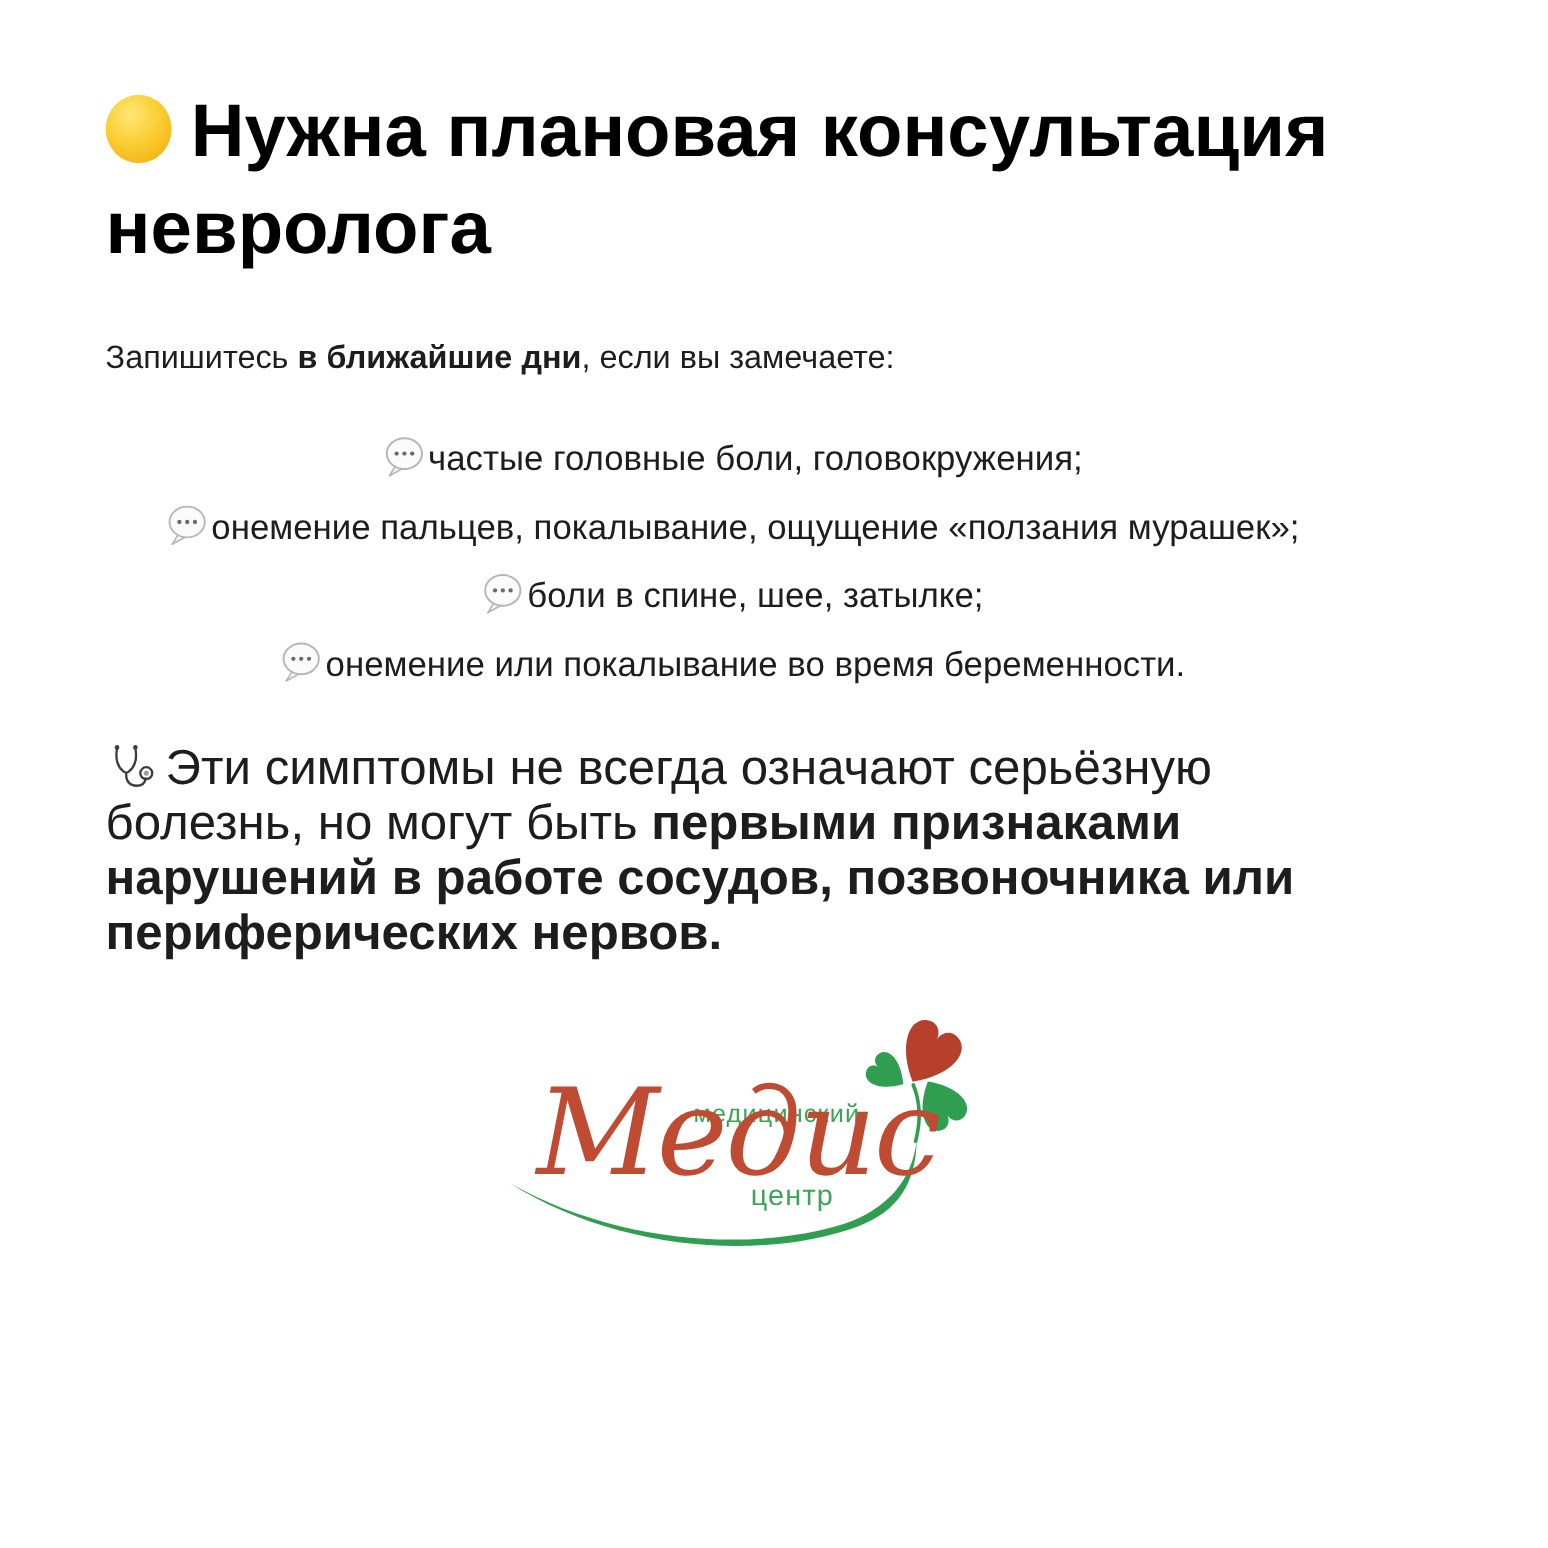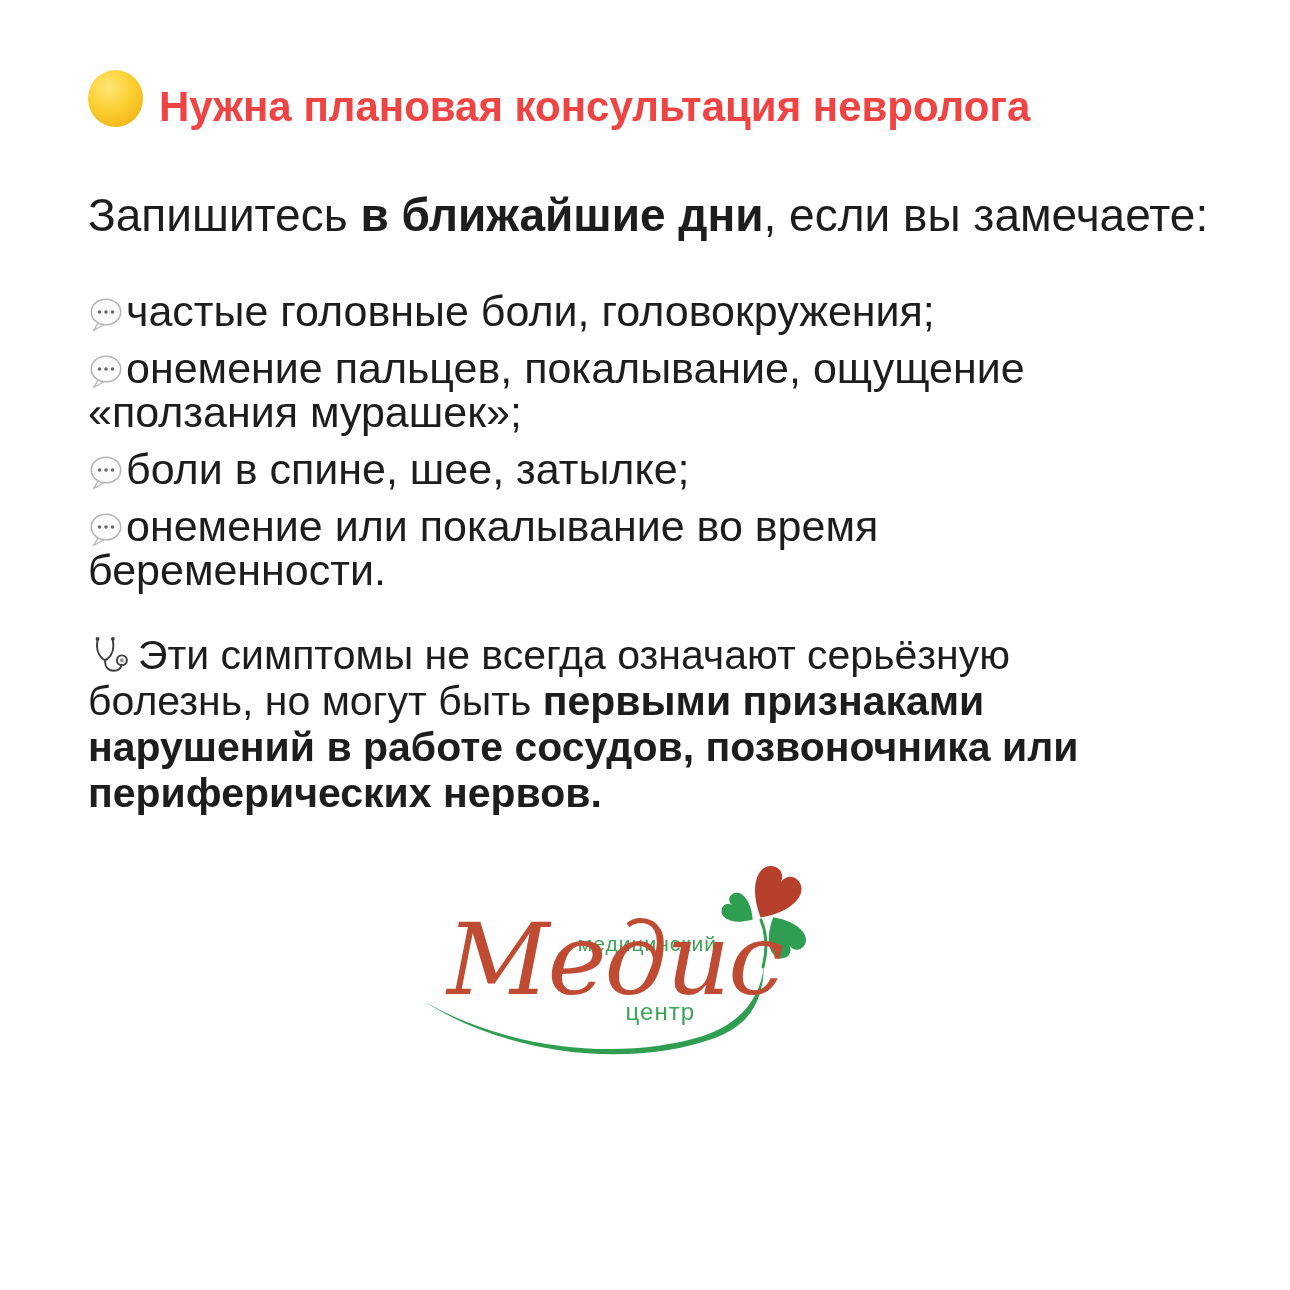--- a/index.html
+++ b/index.html
@@ -11,53 +11,54 @@
     overflow: hidden;
     font-family: "Liberation Sans", sans-serif;
     color: #1d1d1d;
   }
   .content {
     padding: 0 80px 0 88px;
   }
   
   h1.title {
     margin: 70px 0 0 0;
-    font-size: 42px;
+    font-size: 62px;
     line-height: 1.3;
     font-weight: 700;
-    color: #ef4444;
+    color: #000000;
     max-width: 1060px;
   }
   .emoji-circle {
     display: inline-block;
     width: 55px;
     height: 57px;
     border-radius: 50%;
     background: radial-gradient(circle at 38% 30%, #ffe678 0%, #fbd034 42%, #f3b81b 78%, #dea30c 100%);
     vertical-align: -6px;
     margin-right: 16px;
   }
   
   .intro {
-    font-size: 46px;
+    font-size: 27px;
     line-height: 1.32;
     margin: 50px 0 0 0;
   }
   .intro b, .note b { font-weight: 700; }
   
   ul.symptoms {
     margin: 44px 0 0 0;
     padding: 0;
     list-style: none;
     max-width: 1045px;
   }
   ul.symptoms li {
-    font-size: 43px;
+    font-size: 29px;
     line-height: 44px;
     margin: 13px 0 13px 0;
+    text-align: center;
   }
   .bubble-icon {
     vertical-align: -7px;
     margin-right: 1px;
   }
   
   .note {
     font-size: 41px;
     line-height: 46px;
     margin: 40px 0 0 0;

